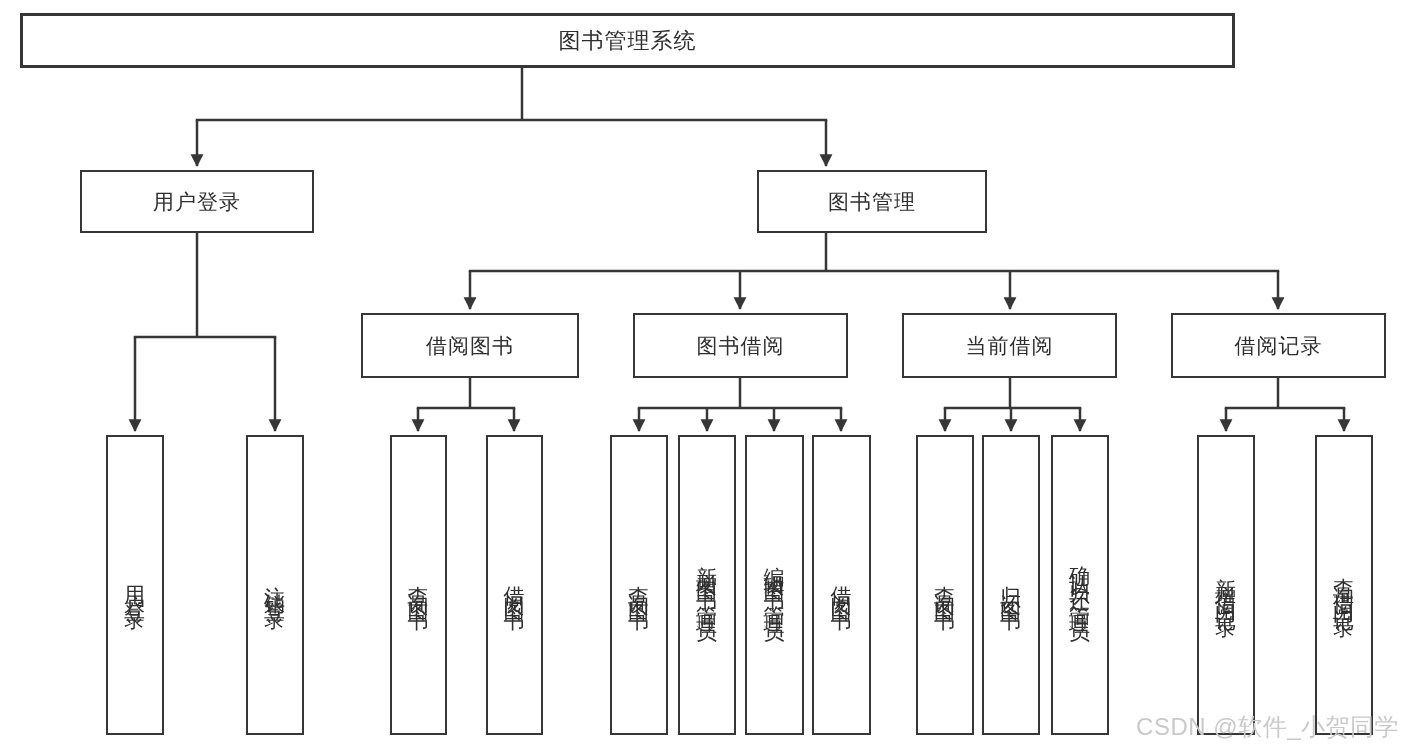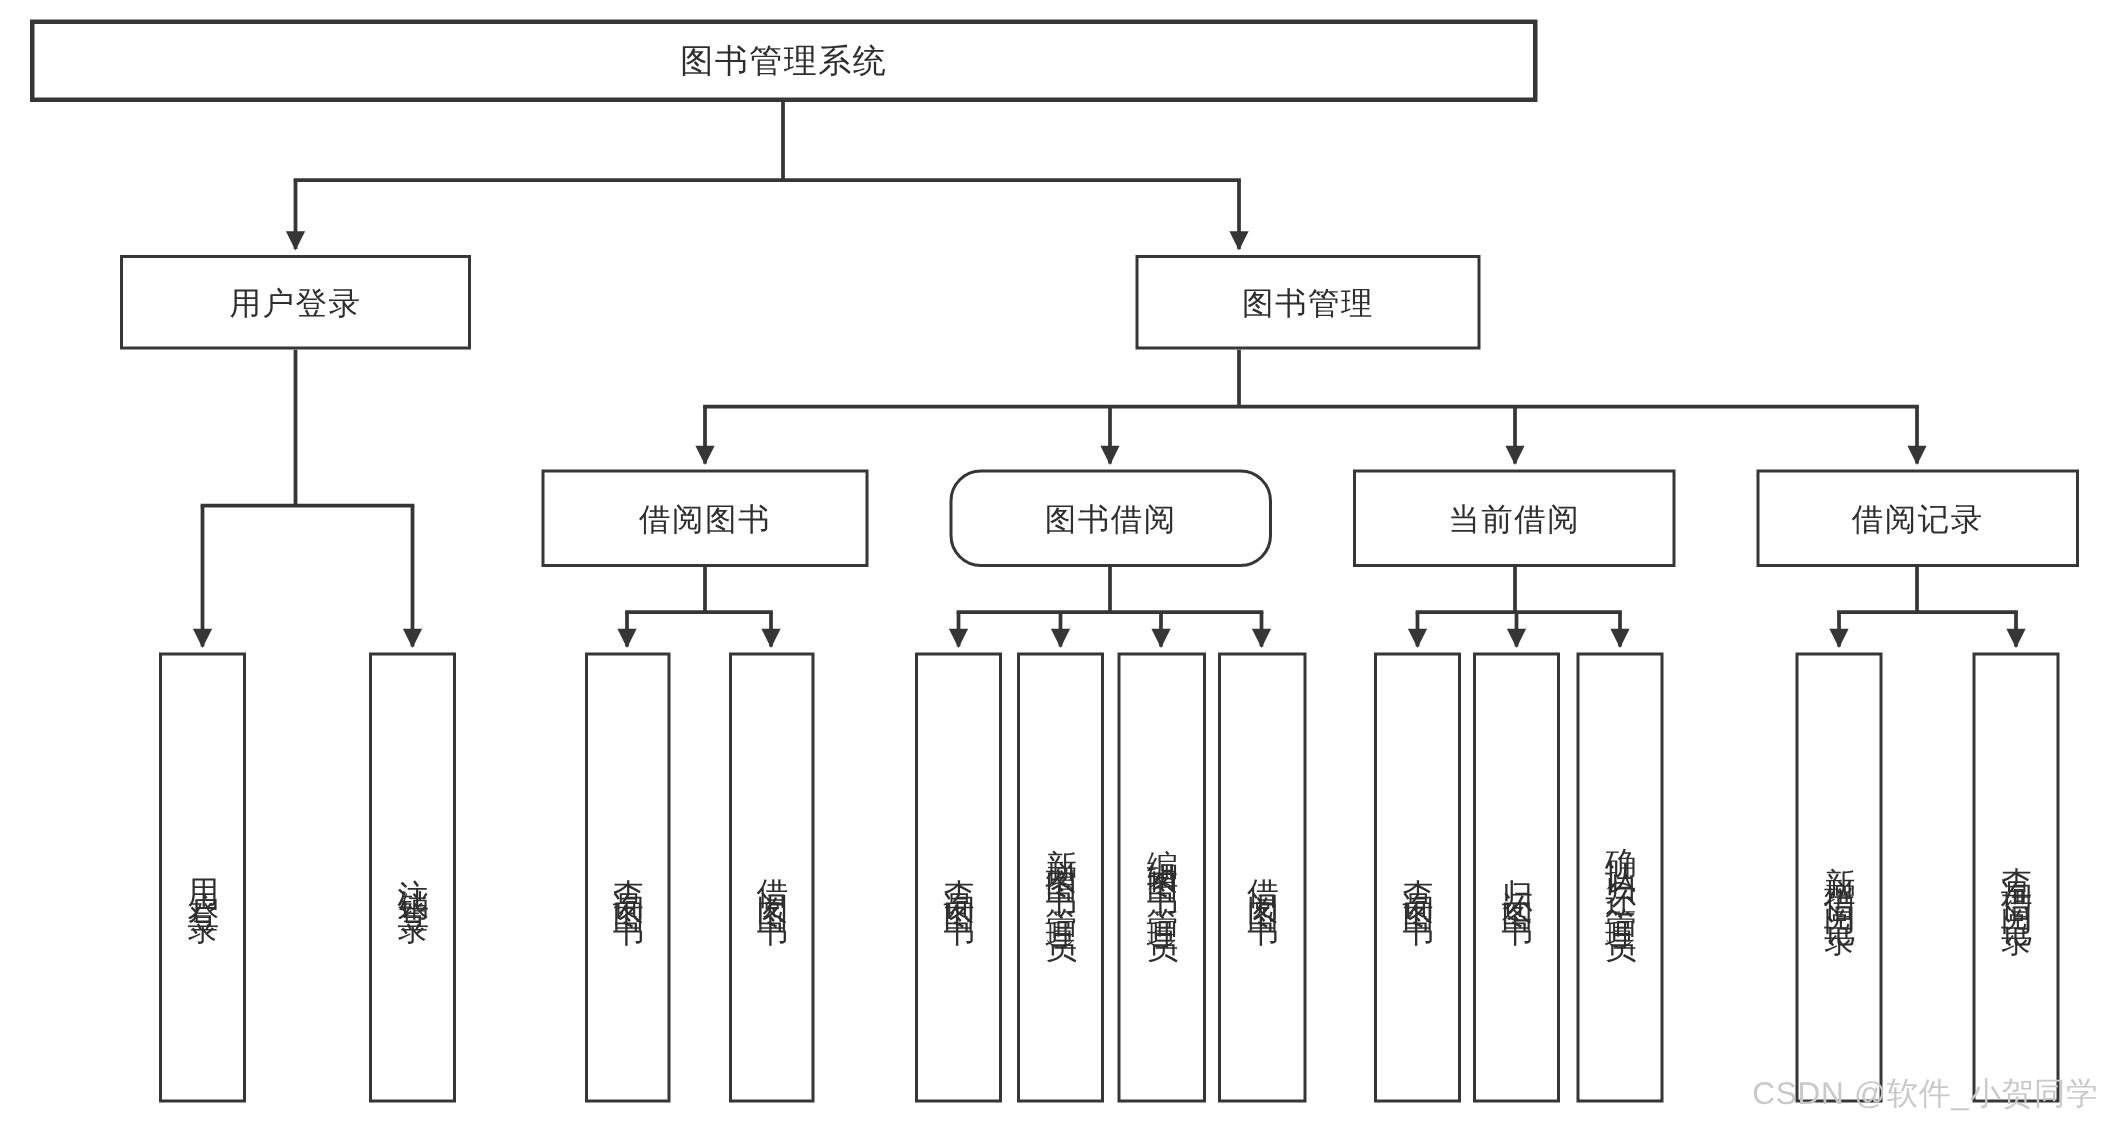--- a/index.html
+++ b/index.html
@@ -39,21 +39,21 @@
     writing-mode:vertical-rl;
     text-orientation:mixed;
     font-size:21px;
     letter-spacing:8px;
     line-height:1;
     z-index:2;
   }
   .watermark{
     position:absolute;
     right:6px;bottom:4px;
-    font-size:21px;
+    font-size:24px;
     color:var(--wm);
     letter-spacing:0.5px;
     z-index:5;
     pointer-events:none;
     margin-left:48px;
   }
 </style>
 </head>
 <body>
 
@@ -102,27 +102,27 @@
       <path d="M1011,408 V431" marker-end="url(#arrow)"></path>
       <path d="M1080,408 V431" marker-end="url(#arrow)"></path>
 
       <path d="M1278,378 V409"></path>
       <path d="M1224.75,408 H1345.25"></path>
       <path d="M1226,408 V431" marker-end="url(#arrow)"></path>
       <path d="M1344,408 V431" marker-end="url(#arrow)"></path>
     </g>
   </svg>
 
-  <div class="node root" style="left:20px;top:13px;width:1005px;height:55px;">图书管理系统</div>
+  <div class="node root" style="left:20px;top:13px;width:1215px;height:55px;">图书管理系统</div>
 
   <div class="node" style="left:80px;top:170px;width:234px;height:63px;">用户登录</div>
   <div class="node" style="left:711px;top:170px;width:230px;height:63px;margin-left:46px;">图书管理</div>
 
   <div class="node" style="left:361px;top:313px;width:218px;height:65px;">借阅图书</div>
-  <div class="node" style="left:633px;top:313px;width:215px;height:65px;border-radius:21px;">图书借阅</div>
+  <div class="node" style="left:633px;top:313px;width:215px;height:65px;">图书借阅</div>
   <div class="node" style="left:902px;top:313px;width:215px;height:65px;">当前借阅</div>
   <div class="node" style="left:1171px;top:313px;width:215px;height:65px;">借阅记录</div>
 
   <div class="leaf" style="left:106px;">用户登录</div>
   <div class="leaf" style="left:246px;">注销登录</div>
 
   <div class="leaf" style="left:390px;width:57px;">查询图书</div>
   <div class="leaf" style="left:486px;width:57px;">借阅图书</div>
 
   <div class="leaf" style="left:610px;">查询图书</div>

